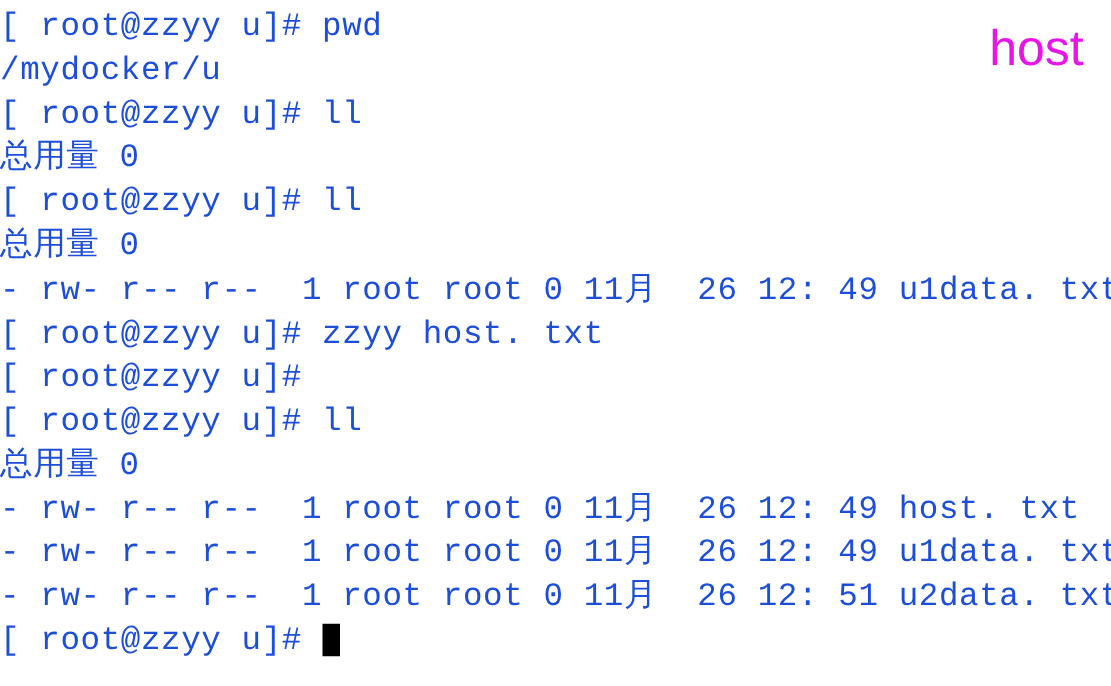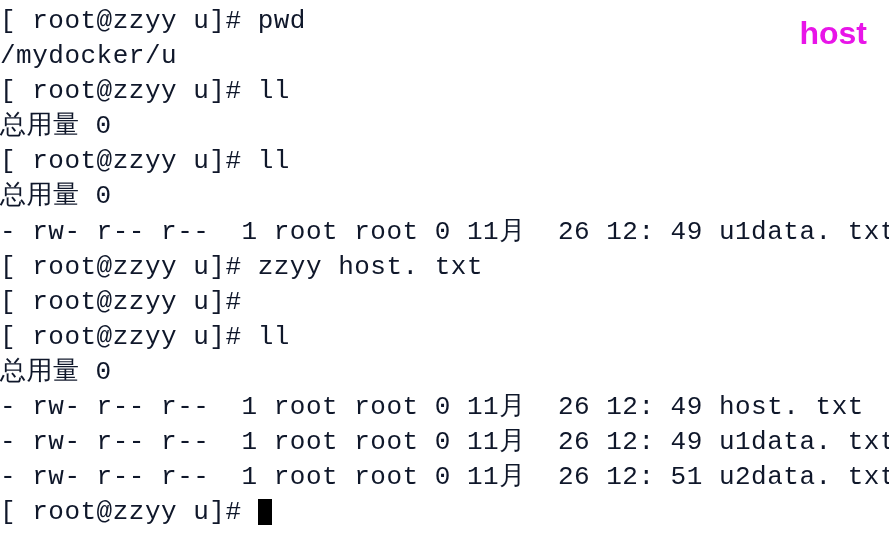--- a/index.html
+++ b/index.html
@@ -18,28 +18,28 @@
       position: relative;
       padding: 4px 0 0 0;
       overflow: hidden;
       letter-spacing: 0.5px;
     }
     .annotation {
       position: absolute;
       top: 12px;
       right: 22px;
       color: #e815e8;
-      font-size: 32px;
+      font-size: 40px;
       font-family: Arial, "Helvetica Neue", sans-serif;
-      font-weight: 700;
+      font-weight: 400;
       letter-spacing: 0;
     }
     .line {
       white-space: pre;
-      color: #0f172a;
+      color: #1d4ed8;
     }
     .prompt-part {
       white-space: pre;
     }
     .cmd {
       white-space: pre;
     }
     .cursor {
       display: inline-block;
       width: 14px;

